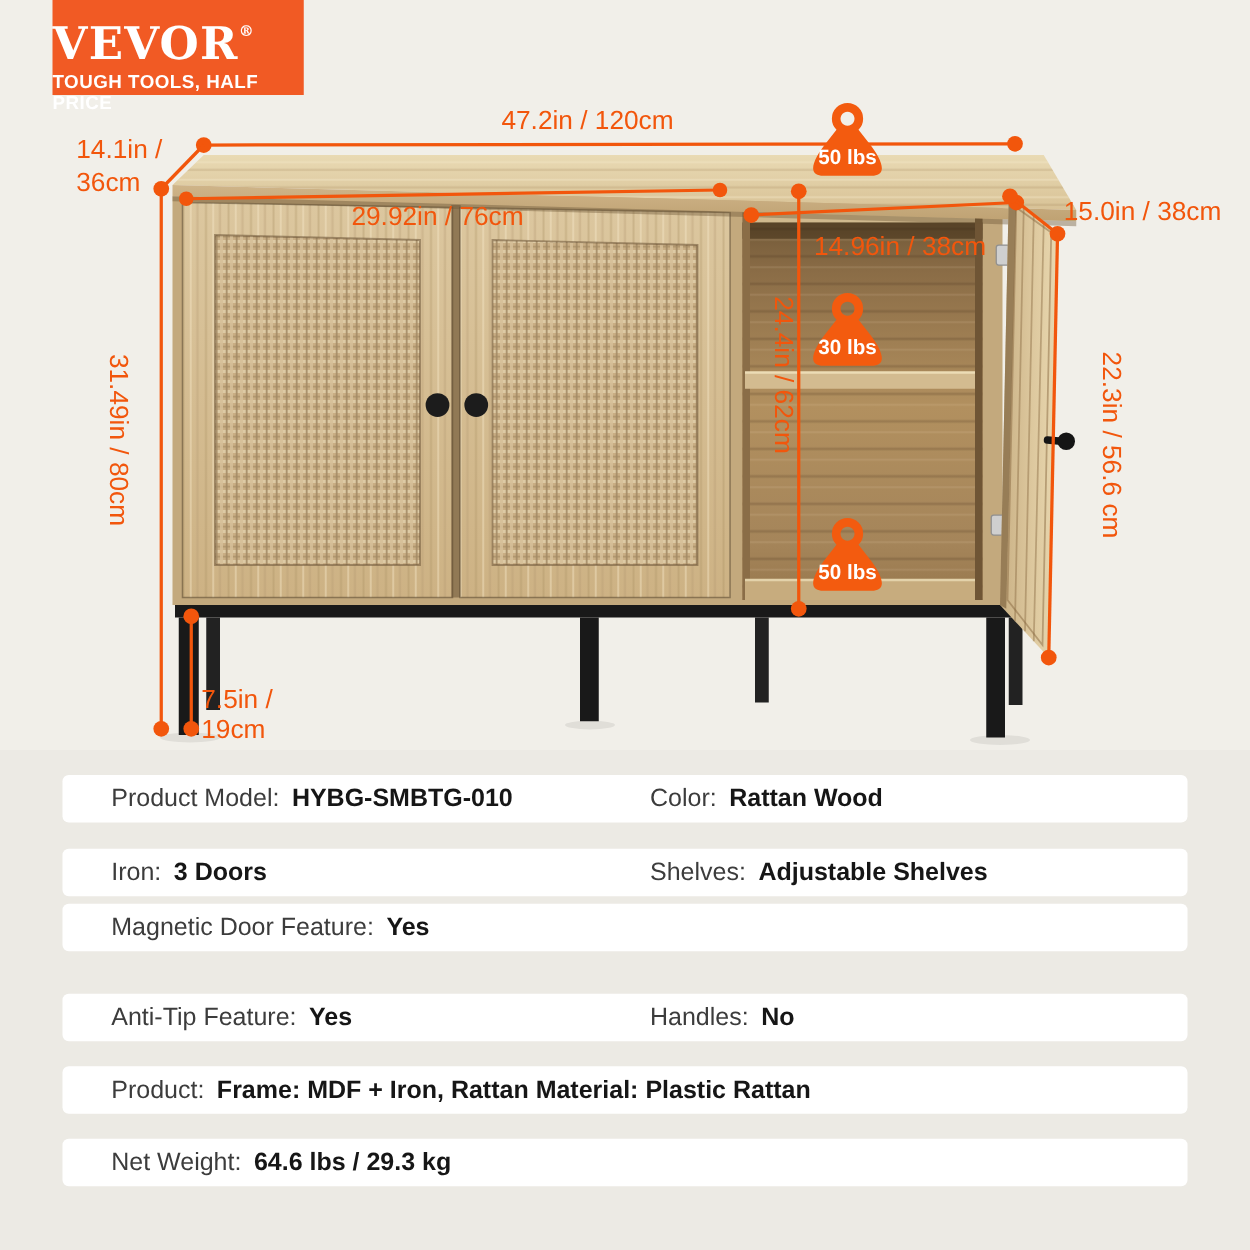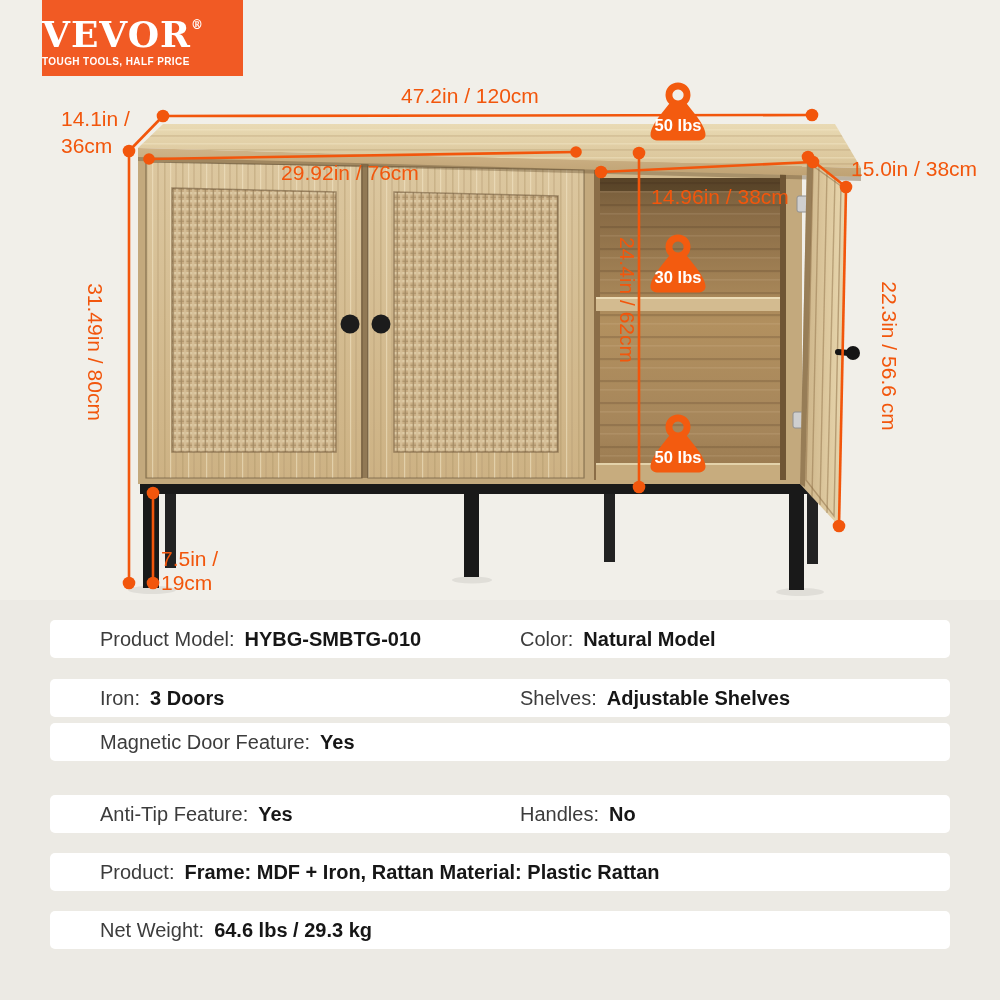--- a/index.html
+++ b/index.html
@@ -11,35 +11,35 @@
   .logo{
     position:absolute;left:42px;top:0;width:201px;height:76px;
     background:#F15A24;color:#fff;
   }
   .logo .brand{
     font-family:"DejaVu Serif",serif;font-weight:bold;font-size:36px;
     letter-spacing:1px;line-height:50px;
   }
   .logo .brand sup{font-size:12px;vertical-align:18px;letter-spacing:0;}
   .logo .tagline{
-    font-size:10px;font-weight:bold;letter-spacing:.4px;margin-top:-3px;
+    font-size:15px;font-weight:bold;letter-spacing:.4px;margin-top:-3px;
   }
   
   .diagram{position:absolute;left:0;top:0;width:1000px;height:600px;}
   .dim-text{fill:#F2560C;font-size:21px;font-family:"Liberation Sans",sans-serif;}
   .dim-line{stroke:#F2560C;stroke-width:2.6;fill:none;}
   .dim-dot{fill:#F2560C;}
   .wlabel{fill:#fff;font-size:16.5px;font-weight:bold;text-anchor:middle;
     font-family:"Liberation Sans",sans-serif;}
   
   .specs{position:absolute;left:0;top:600px;width:1000px;height:400px;background:#ECEAE4;}
   .row{
     position:absolute;left:50px;width:900px;height:38px;background:#ffffff;
     border-radius:5px;font-size:20px;line-height:38px;color:#3c3c3c;
-    padding-left:50px;box-sizing:border-box;white-space:nowrap;
+    padding-left:39px;box-sizing:border-box;white-space:nowrap;
   }
   .row .val{font-weight:bold;color:#161616;margin-left:10px;}
   .row .col2{position:absolute;left:470px;top:0;}
   .r1{top:20px}.r2{top:79px}.r3{top:123px}.r4{top:195px}.r5{top:253px}.r6{top:311px}
 </style>
 </head>
 <body>
 
 <div class="stage">
 
@@ -245,21 +245,21 @@
     </g>
     <g transform="translate(678,448)">
       <use href="#wshape" fill="#F35B0F"></use>
       <text class="wlabel" y="15">50 lbs</text>
     </g>
   </svg>
 
   <div class="specs">
     <div class="row r1">
       <span class="lbl">Product Model:</span><span class="val">HYBG-SMBTG-010</span>
-      <span class="col2"><span class="lbl">Color:</span><span class="val">Natural Model</span></span>
+      <span class="col2"><span class="lbl">Color:</span><span class="val">Rattan Wood</span></span>
     </div>
     <div class="row r2">
       <span class="lbl">Iron:</span><span class="val">3 Doors</span>
       <span class="col2"><span class="lbl">Shelves:</span><span class="val">Adjustable Shelves</span></span>
     </div>
     <div class="row r3">
       <span class="lbl">Magnetic Door Feature:</span><span class="val">Yes</span>
     </div>
     <div class="row r4">
       <span class="lbl">Anti-Tip Feature:</span><span class="val">Yes</span>

